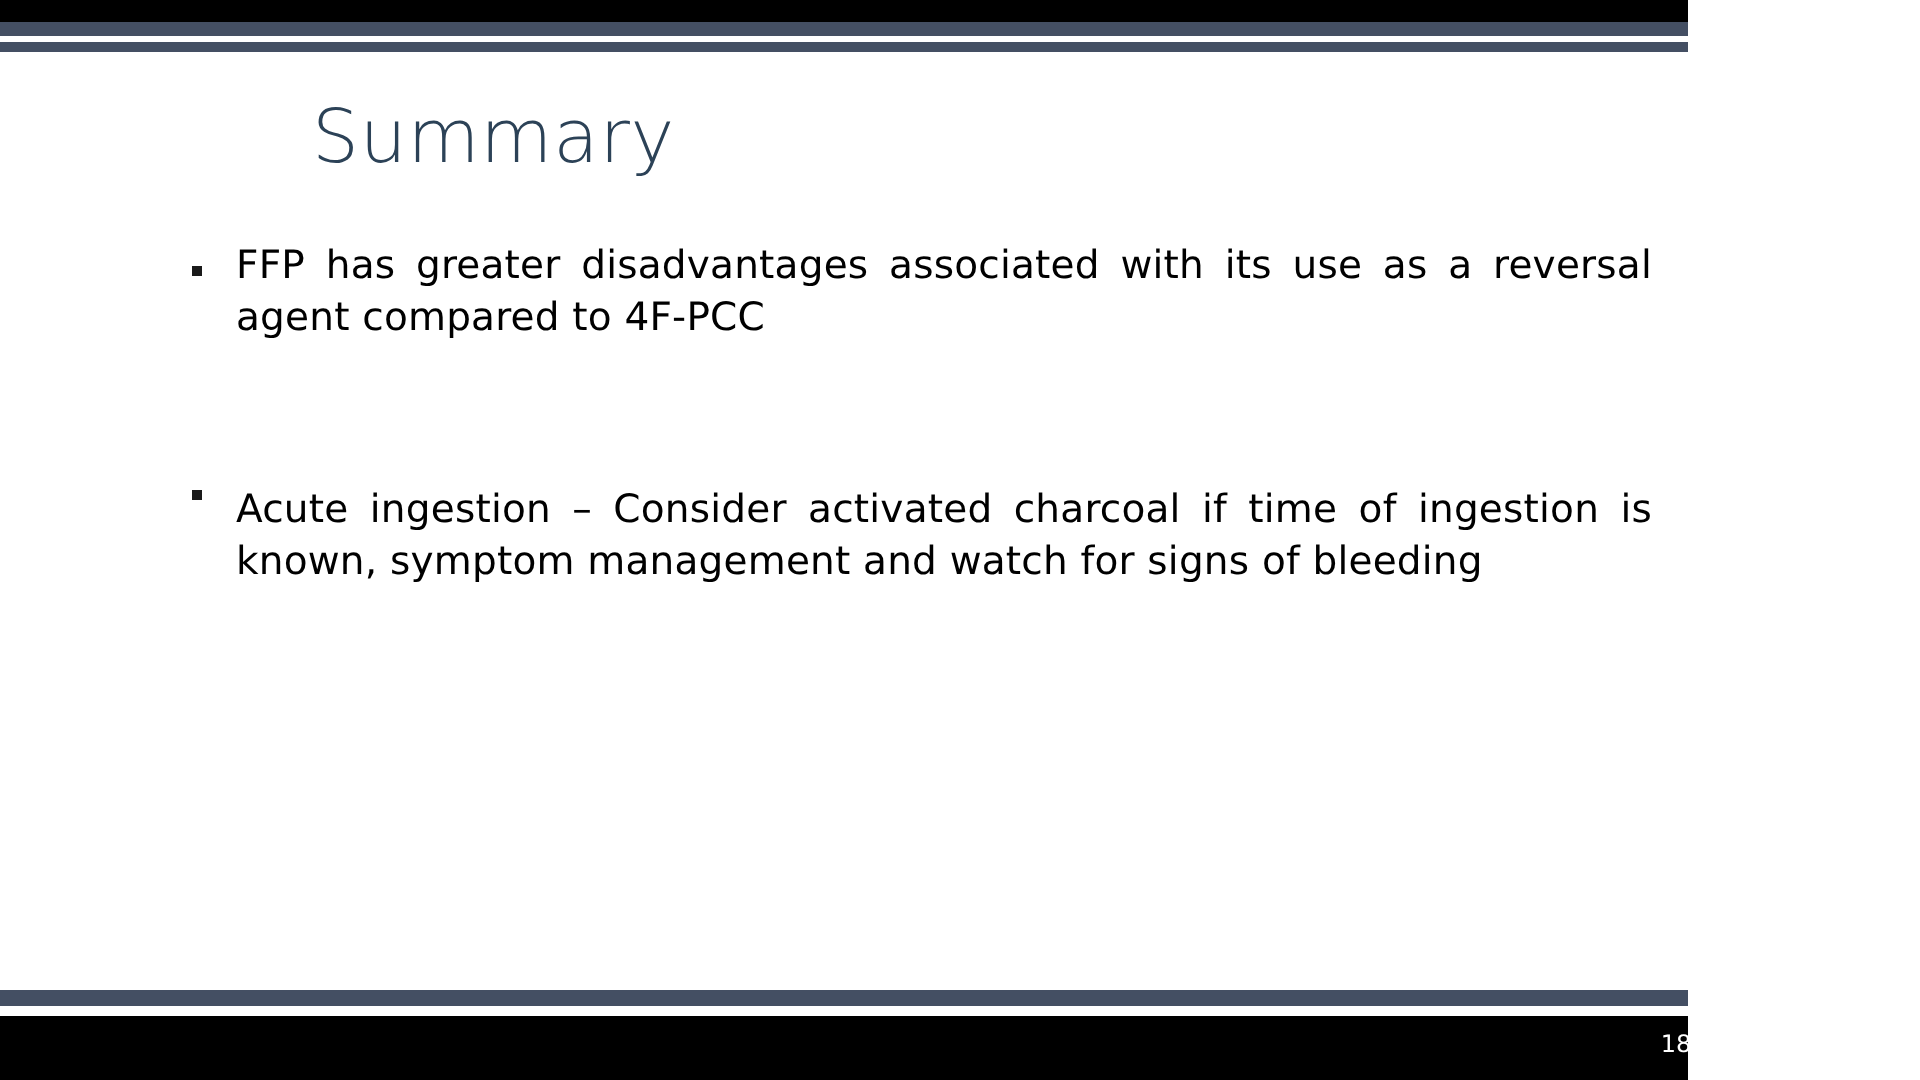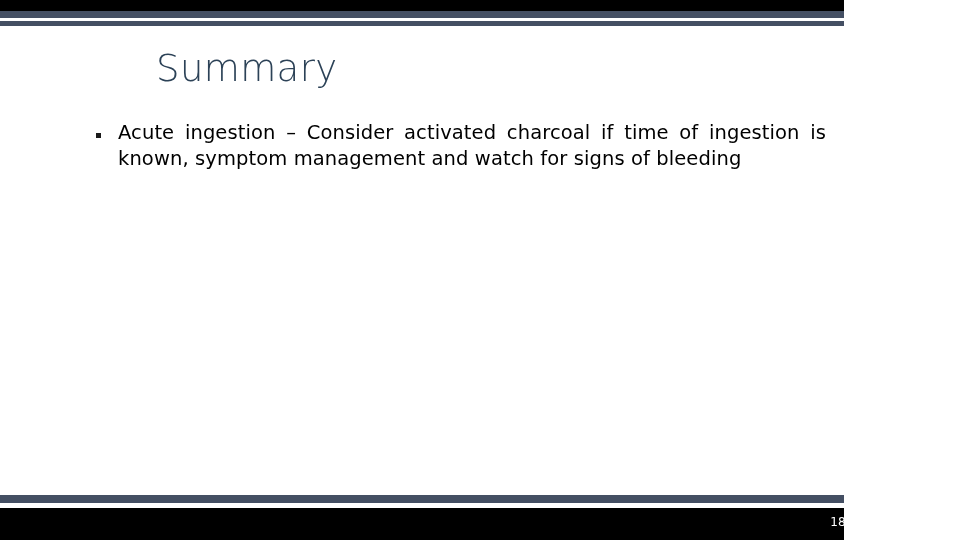--- a/index.html
+++ b/index.html
@@ -110,21 +110,21 @@
     text-align-last: left;
     letter-spacing: 0.1px;
   }
   .bullet-text .lead {
     font-weight: bold;
   }
 
   
   .bullet-1 .bullet-text { width: 668px; }
   .bullet-2 .bullet-text { width: 712px; }
-  .bullet-3 .bullet-text { width: 680px; }
+  .bullet-3 .bullet-text { width: 680px; margin-top: 10px; }
 
   .bullet-1 { margin-bottom: 60px; }
   .bullet-2 { margin-bottom: 60px; }
 
   
   .bottom-slate-band {
     position: absolute;
     left: 0;
     top: 495px;
     width: 960px;
@@ -166,20 +166,24 @@
   <div class="top-black-band"></div>
   <div class="top-slate-band-1"></div>
   <div class="top-white-gap"></div>
   <div class="top-slate-band-2"></div>
 
   <div class="slide-title">Summary</div>
 
   <div class="body-area">
 
 
+    <div class="bullet-row bullet-2">
+      <div class="bullet-marker"><span class="sq"></span></div>
+      <div class="bullet-text"><span>FFP has greater disadvantages associated with its use as a reversal agent compared to 4F-PCC</span></div>
+    </div>
 
     <div class="bullet-row bullet-3">
       <div class="bullet-marker"><span class="sq"></span></div>
       <div class="bullet-text"><span>Acute ingestion – Consider activated charcoal if time of ingestion is known, symptom management and watch for signs of bleeding</span></div>
     </div>
 
   </div>
 
   <div class="bottom-slate-band"></div>
   <div class="bottom-white-gap"></div>

